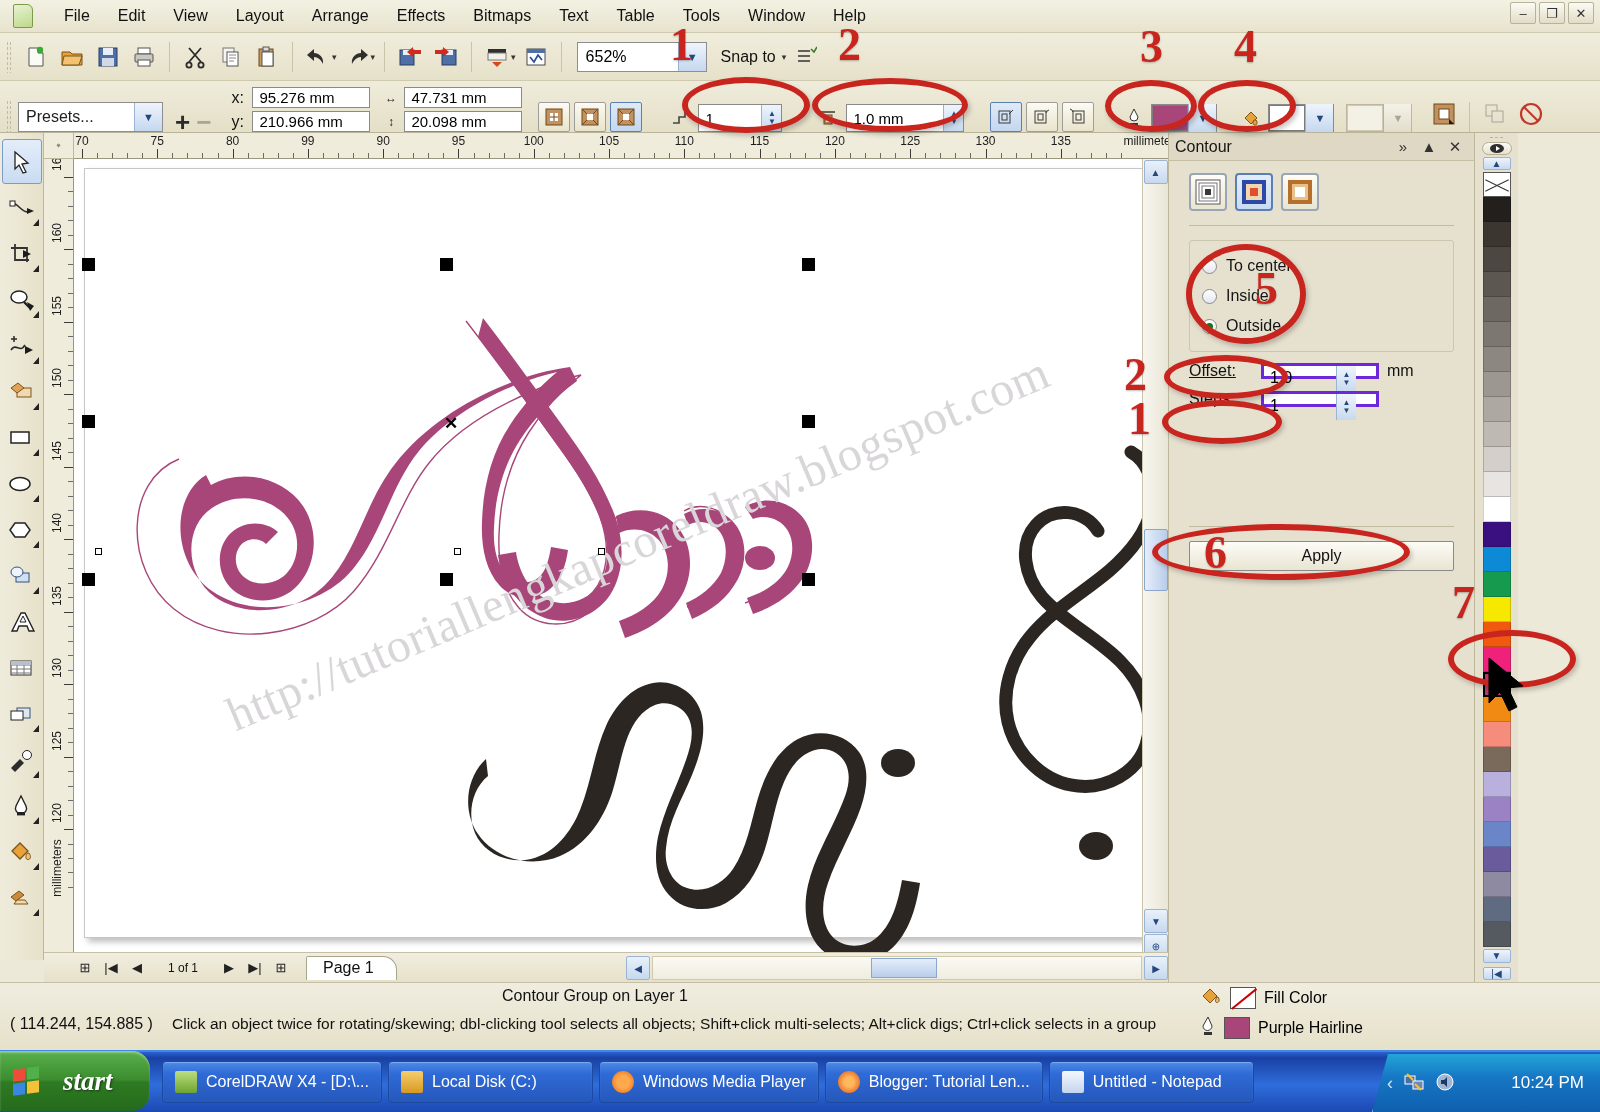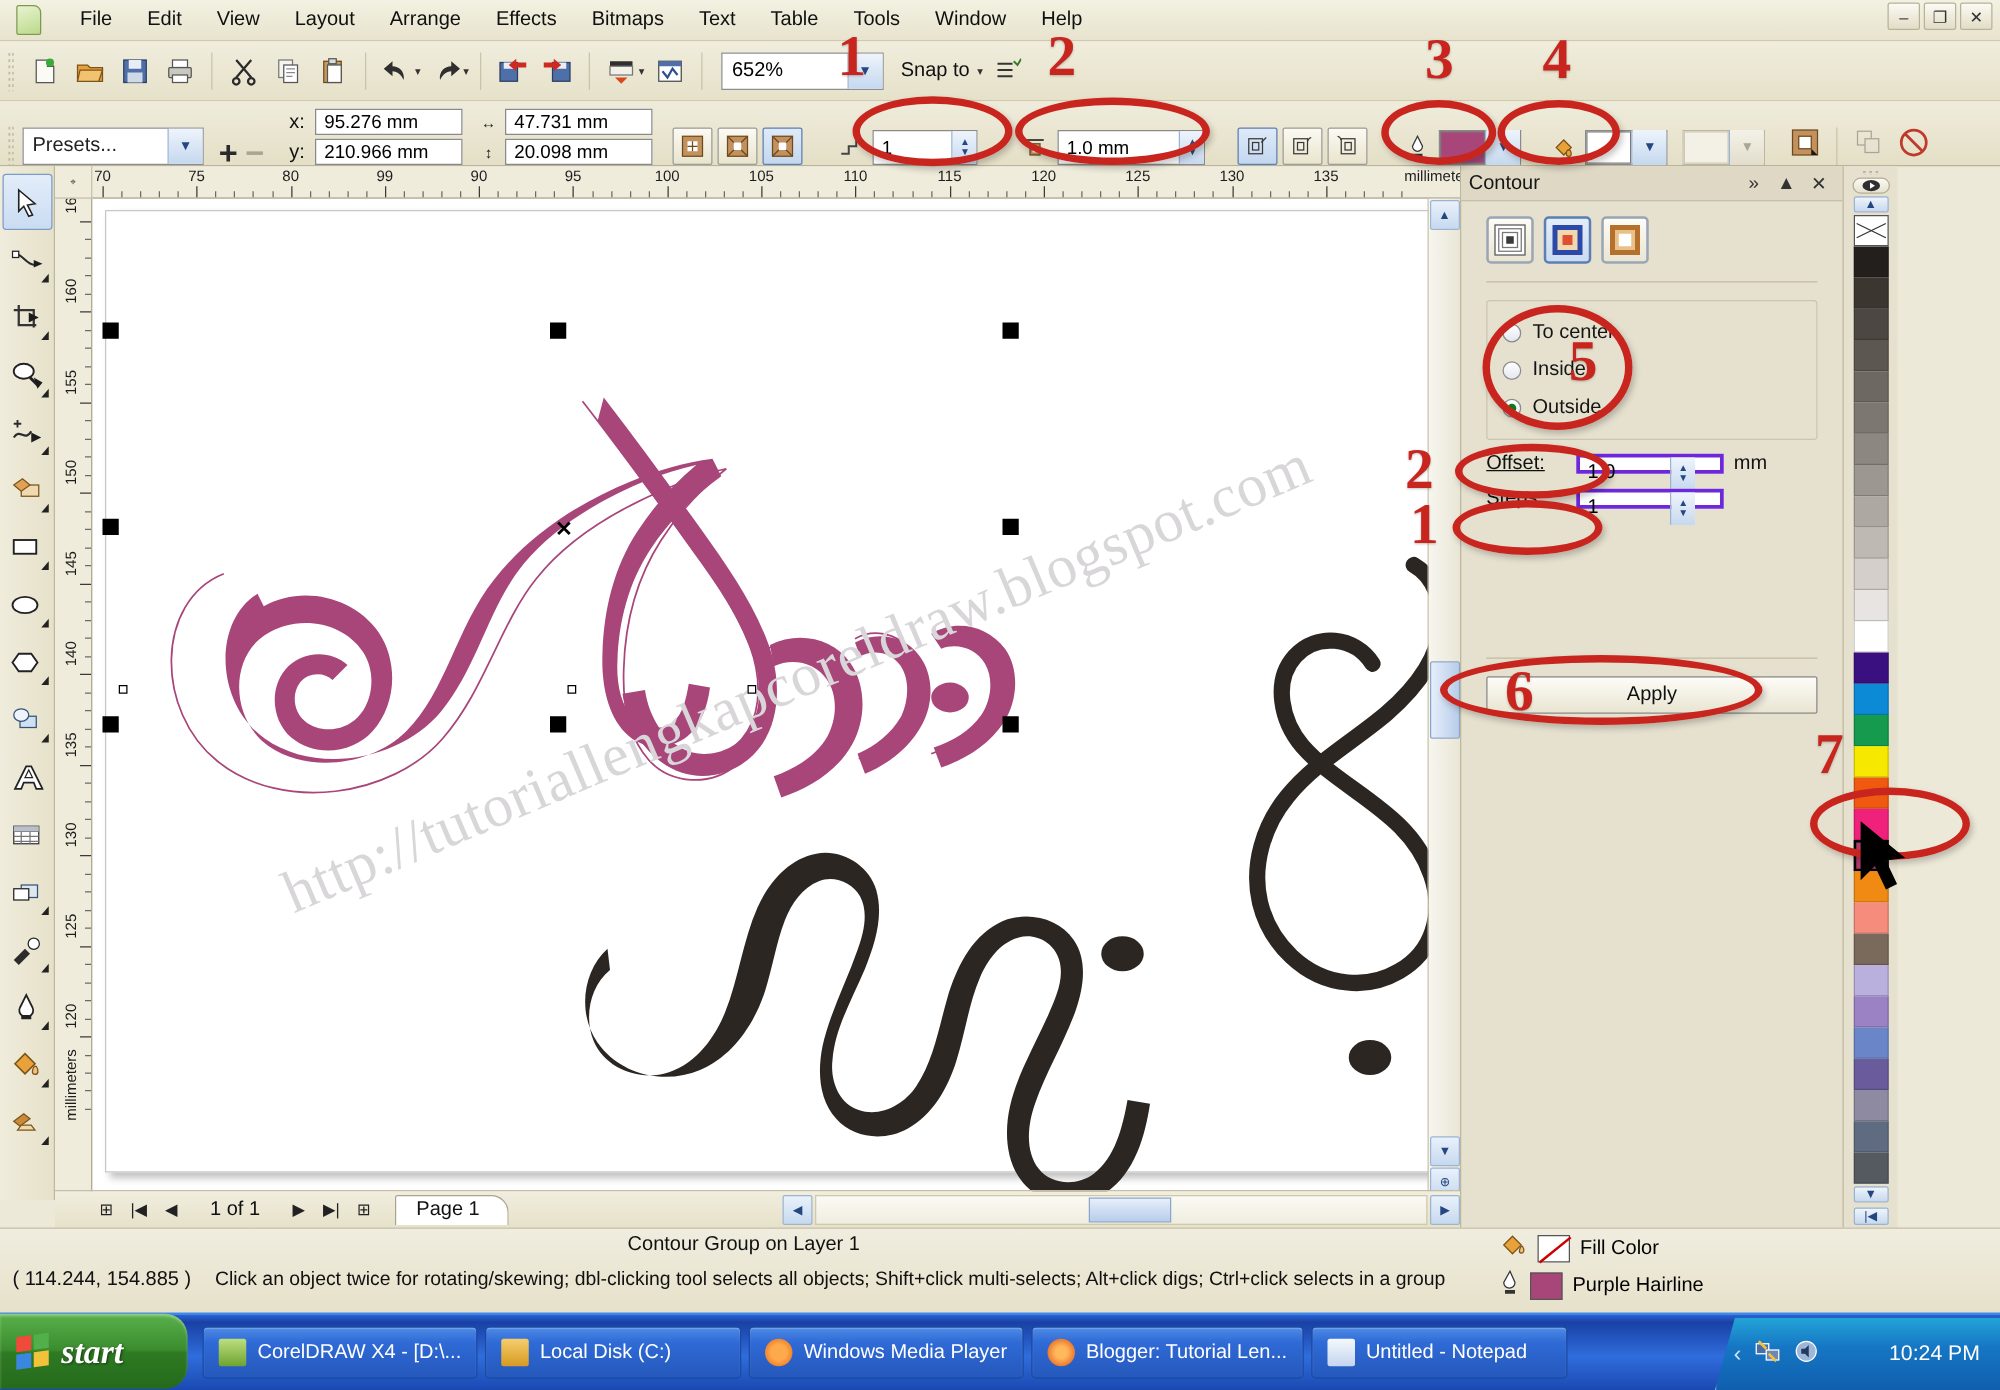--- a/index.html
+++ b/index.html
@@ -205,21 +205,21 @@
     background:linear-gradient(90deg,#e6eefa,#b8cdea);border:1px solid #8aa6cc;border-radius:2px;
   }
 
   
   .pagenav{
     position:absolute;left:44px;top:952px;width:1124px;height:30px;
     background:linear-gradient(#f1eee0,#e6e1c9);border-top:1px solid #c5bfa5;
     display:flex;align-items:center;padding-left:30px;gap:4px;
   }
   .pn-btn{ width:22px;height:22px;display:flex;align-items:center;justify-content:center;font-size:13px;color:#222; }
-  .pn-text{ font-size:16px;color:#111;margin:0 16px; }
+  .pn-text{ font-size:12px;color:#111;margin:0 16px; }
   .pagetab{
     margin-left:10px;height:24px;padding:0 22px 0 16px;
     background:#fff;border:1px solid #a9a48c;border-bottom:none;
     display:flex;align-items:center;font-size:16px;color:#111;
     border-radius:2px 14px 0 0;
   }
   .hscroll{
     position:absolute;left:626px;top:955px;width:542px;height:26px;
     display:flex;align-items:center;
   }
@@ -332,21 +332,21 @@
   .taskbar{
     position:absolute;left:0;top:1050px;width:1600px;height:62px;
     background:linear-gradient(#2b62d0,#1941a5 10%,#2f6ddc 55%,#1b49b2);
     border-top:2px solid #3f87e8;
     display:flex;align-items:center;
   }
   .startbtn{
     width:150px;height:60px;margin-top:-2px;
     background:linear-gradient(#59b14b,#3b8c2e 48%,#2e7a22 52%,#256a1c);
     border-radius:0 18px 18px 0;
-    display:flex;align-items:center;gap:10px;padding-left:13px;
+    display:flex;align-items:center;gap:24px;padding-left:13px;
     box-shadow:inset 0 2px 2px rgba(255,255,255,.35);
   }
   .startbtn .flag{
     width:26px;height:26px;
     background:
       linear-gradient(#f14a3b,#f14a3b) 0 0/12px 12px no-repeat,
       linear-gradient(#52b04a,#52b04a) 14px 0/12px 12px no-repeat,
       linear-gradient(#3b87e0,#3b87e0) 0 14px/12px 12px no-repeat,
       linear-gradient(#f2c23b,#f2c23b) 14px 14px/12px 12px no-repeat;
     transform:skewY(-8deg);

